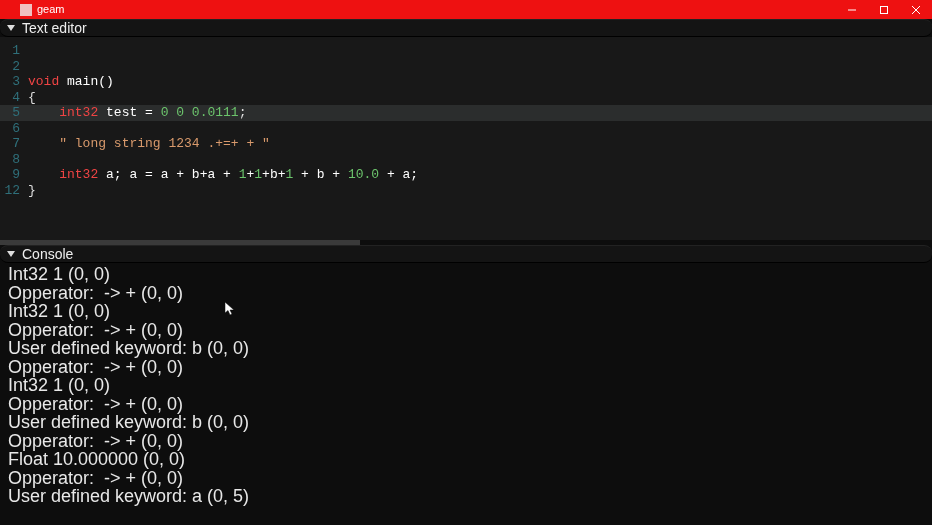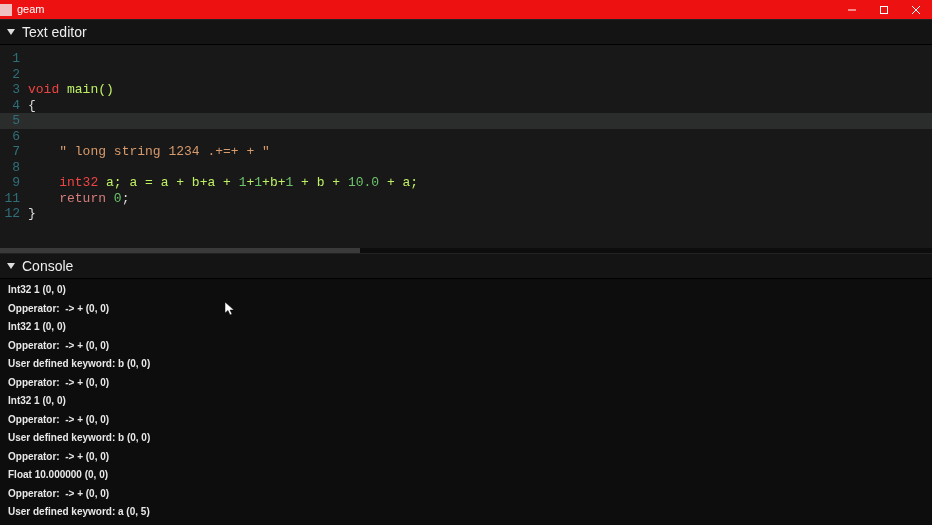--- a/index.html
+++ b/index.html
@@ -9,21 +9,21 @@
     font-size: 14px;
     color: #e8e8e8;
     background: #0d0d0d;
     overflow: hidden;
   }
   .titlebar {
     height: 19px;
     background: #e11;
     display: flex;
     align-items: center;
-    padding-left: 0;
+    padding-left: 20px;
   }
   .titlebar .app-icon {
     width: 12px; height: 12px;
     background: #f0c0c0;
     margin-right: 5px;
   }
   .titlebar .title {
     color: #fff;
     font-size: 11px;
     line-height: 19px;
@@ -31,27 +31,28 @@
   }
   .titlebar .spacer { flex: 1; }
   .titlebar .win-btn {
     width: 32px; height: 19px;
     display: flex; align-items: center; justify-content: center;
     color: #fff;
     font-size: 11px;
   }
   .titlebar .win-btn svg { display: block; }
   .panel-header {
-    height: 26px;
+    height: 18px;
     background: #141414;
     display: flex;
     align-items: center;
     padding-left: 6px;
     border-top: 1px solid #222;
     border-bottom: 1px solid #000;
+    border-radius: 8px;
   }
   .panel-header .tri {
     margin-right: 6px;
   }
   .panel-header .tri svg { display: block; }
   .panel-header span.label {
     font-size: 14px;
     color: #eee;
   }
   .editor {
@@ -72,21 +73,21 @@
   }
   .line.highlight { background: #2b2d2d; }
   .gutter {
     width: 28px;
     text-align: right;
     padding-right: 8px;
     color: #2f6f7a;
   }
   .code { color: #e6e6e6; }
   .tok-type { color: #ef4444; }
-  .tok-ident { color: #bef264; }
+  .tok-ident { color: #ffffff; }
   .tok-num { color: #6cc46c; }
   .tok-punct { color: #ddd; }
   .tok-str { color: #d99a6c; }
   .tok-kw { color: #d77c7c; }
   .hscroll {
     position: absolute;
     left: 0; right: 0; bottom: 0;
     height: 5px;
     background: #0d0d0d;
   }
@@ -95,25 +96,24 @@
     left: 0; top: 0;
     height: 5px;
     width: 360px;
     background: #3a3a3a;
   }
   .console {
     background: #0d0d0d;
     padding: 2px 8px 0 8px;
   }
   .console .cline {
-    font-size: 10px;
+    font-size: 18px;
     line-height: 18.5px;
     color: #e8e8e8;
     white-space: pre;
-    font-weight: bold;
   }
   .cursor {
     position: absolute;
     left: 225px; top: 302px;
     width: 8px; height: 12px;
     pointer-events: none;
   }
 </style>
 </head>
 <body>
@@ -148,26 +148,25 @@
   </span>
   <span class="label">Text editor</span>
 </div>
 
 <div class="editor">
   <div class="editor-lines" id="editor-lines">
       <div class="line"><div class="gutter">1</div><div class="code"></div></div>
       <div class="line"><div class="gutter">2</div><div class="code"></div></div>
       <div class="line"><div class="gutter">3</div><div class="code"><span class="tok-type">void </span><span class="tok-ident">main()</span></div></div>
       <div class="line"><div class="gutter">4</div><div class="code"><span class="tok-punct">{</span></div></div>
-      <div class="line highlight"><div class="gutter">5</div></div>
+      <div class="line highlight"><div class="gutter">5</div><div class="code"><span class="tok-punct">    </span><span class="tok-type">int32 </span><span class="tok-ident">test = </span><span class="tok-num">0 0 0.0111</span><span class="tok-punct">;</span></div></div>
       <div class="line"><div class="gutter">6</div><div class="code"></div></div>
       <div class="line"><div class="gutter">7</div><div class="code"><span class="tok-punct">    </span><span class="tok-str">" long string 1234 .+=+ + "</span></div></div>
       <div class="line"><div class="gutter">8</div><div class="code"></div></div>
       <div class="line"><div class="gutter">9</div><div class="code"><span class="tok-punct">    </span><span class="tok-type">int32 </span><span class="tok-ident">a; a = a + b+a + </span><span class="tok-num">1</span><span class="tok-ident">+</span><span class="tok-num">1</span><span class="tok-ident">+b+</span><span class="tok-num">1</span><span class="tok-ident"> + b + </span><span class="tok-num">10.0</span><span class="tok-ident"> + a;</span></div></div>
-      <div class="line"><div class="gutter">11</div><div class="code"><span class="tok-punct">    </span><span class="tok-kw">return </span><span class="tok-num">0</span><span class="tok-punct">;</span></div></div>
       <div class="line"><div class="gutter">12</div><div class="code"><span class="tok-punct">}</span></div></div>
     </div>
   <div class="hscroll">
     <div class="thumb"></div>
   </div>
 </div>
 
 <div class="panel-header">
   <span class="tri">
     <svg width="10" height="10" viewBox="0 0 10 10">

